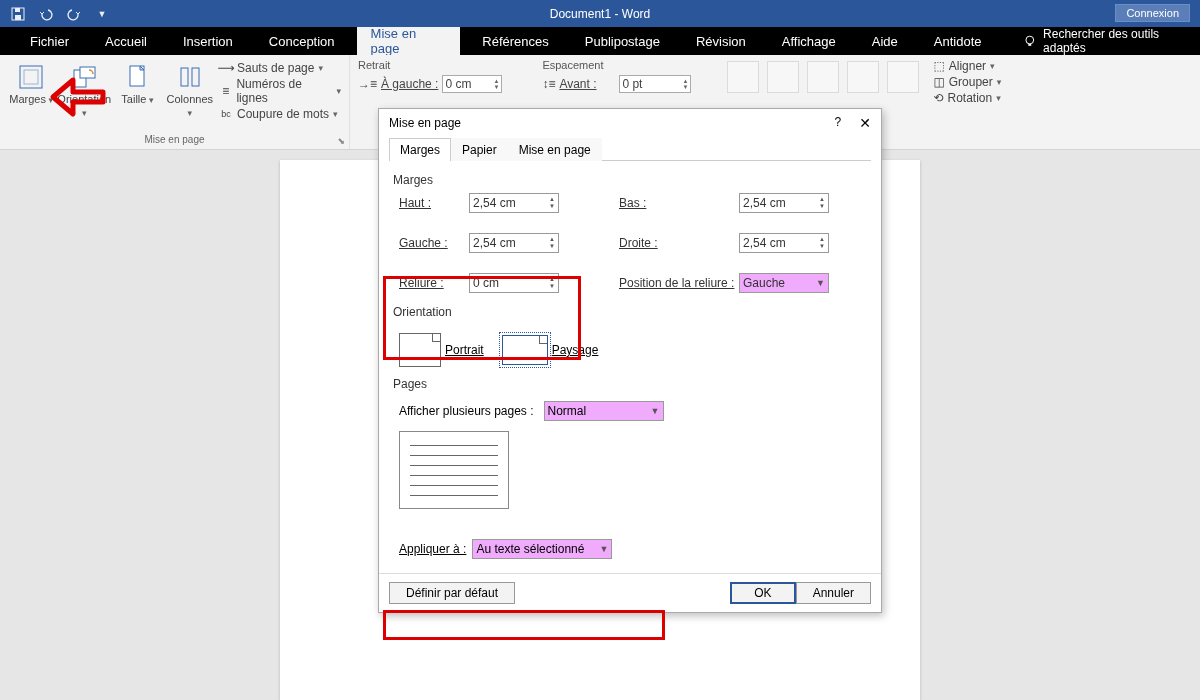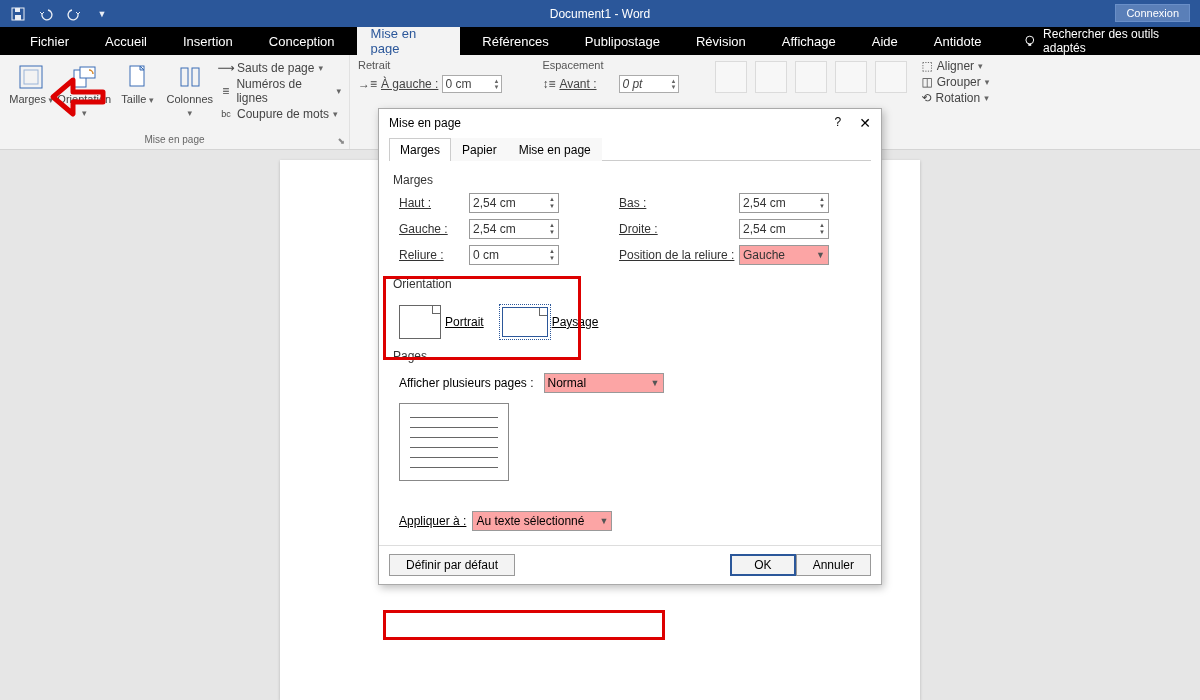--- a/index.html
+++ b/index.html
@@ -50,26 +50,26 @@
 .dialog { position: absolute; left: 378px; top: 108px; width: 504px; background: #fff; border: 1px solid #aaa; box-shadow: 2px 3px 8px rgba(0,0,0,.25); z-index: 10; }
 .dlg-title { display: flex; justify-content: space-between; align-items: center; padding: 6px 10px; font-size: 12px; }
 .dlg-title-right { display: flex; gap: 18px; }
 .dlg-close { cursor: pointer; font-size: 14px; }
 .dlg-help { cursor: pointer; }
 .dlg-tabs { display: flex; border-bottom: 1px solid #ccc; margin: 0 10px; }
 .dlg-tab { padding: 4px 10px; border: 1px solid transparent; border-bottom: none; font-size: 12px; cursor: pointer; position: relative; top: 1px; background:#f8f8f8;}
 .dlg-tab.active { border-color: #ccc; background: #fff; }
 .dlg-body { padding: 8px 14px 10px 14px; }
 .fieldset-label { font-size: 12px; color: #333; margin: 4px 0 6px 0; }
-.margin-grid { display: grid; grid-template-columns: 70px 90px 60px 120px 90px; row-gap: 6px; align-items: center; font-size: 12px; color: #333; }
+.margin-grid { display: grid; grid-template-columns: 70px 90px 60px 120px 90px; row-gap: 20px; align-items: center; font-size: 12px; color: #333; }
 .margin-grid .col3 { grid-column: 3; }
 .dlg-input { border: 1px solid #999; height: 20px; padding: 0 3px; font-size: 12px; display:flex; align-items:center; justify-content:space-between; background:#fff;}
 .dlg-input .spn { display:flex; flex-direction:column; }
 .dlg-input .spn span{font-size:6px; line-height:7px; color:#555;}
-.dlg-select { border: 1px solid #999; height: 20px; padding: 0 3px; font-size: 12px; display:flex; align-items:center; justify-content:space-between; background:#fca5a5;}
+.dlg-select { border: 1px solid #999; height: 20px; padding: 0 3px; font-size: 12px; display:flex; align-items:center; justify-content:space-between; background:#f0abfc;}
 .dlg-select .arr{font-size:9px; color:#555;}
 .orient-row { display: flex; gap: 18px; padding: 8px 6px 6px 6px; }
 .orient-opt { display: flex; flex-direction: row; align-items: center; gap: 4px; cursor: pointer; }
 .orient-icon { width: 42px; height: 34px; border: 1px solid #666; background: #fff; position: relative; }
 .orient-icon.land { width: 46px; height: 30px; }
 .orient-icon .dog { position:absolute; right:0; top:0; width:8px; height:8px; border-left:1px solid #666; border-bottom:1px solid #666; background:#fff;}
 .orient-opt.sel .orient-icon { outline: 1px dotted #2b579a; outline-offset: 2px; border:1px solid #2b579a;}
 .orient-label { font-size: 12px; text-decoration: underline; text-decoration-style: solid; }
 .red-box { border: 3px solid #d00; position: absolute; }
 .red-box.orient { left: 383px; top: 276px; width: 198px; height: 84px; z-index: 20; pointer-events: none; }
@@ -213,21 +213,21 @@
                 <span>▼</span>
               </div>
             </div>
         </div>
       </div>
       <div>
         <div class="retrait-heading">Espacement</div>
         <div class="spin-row">
           <span>↕≡</span>
           <span class="lbl"><span class="u">Avant :</span></span>
-          <div class="spin-box" style="width:60px;font-style:italic;">
+          <div class="spin-box" style="width:72px;">
               <span>0 pt</span>
               <div class="spin-ctrl">
                 <span>▲</span>
                 <span>▼</span>
               </div>
             </div>
         </div>
       </div>
     </div>
   </div>

